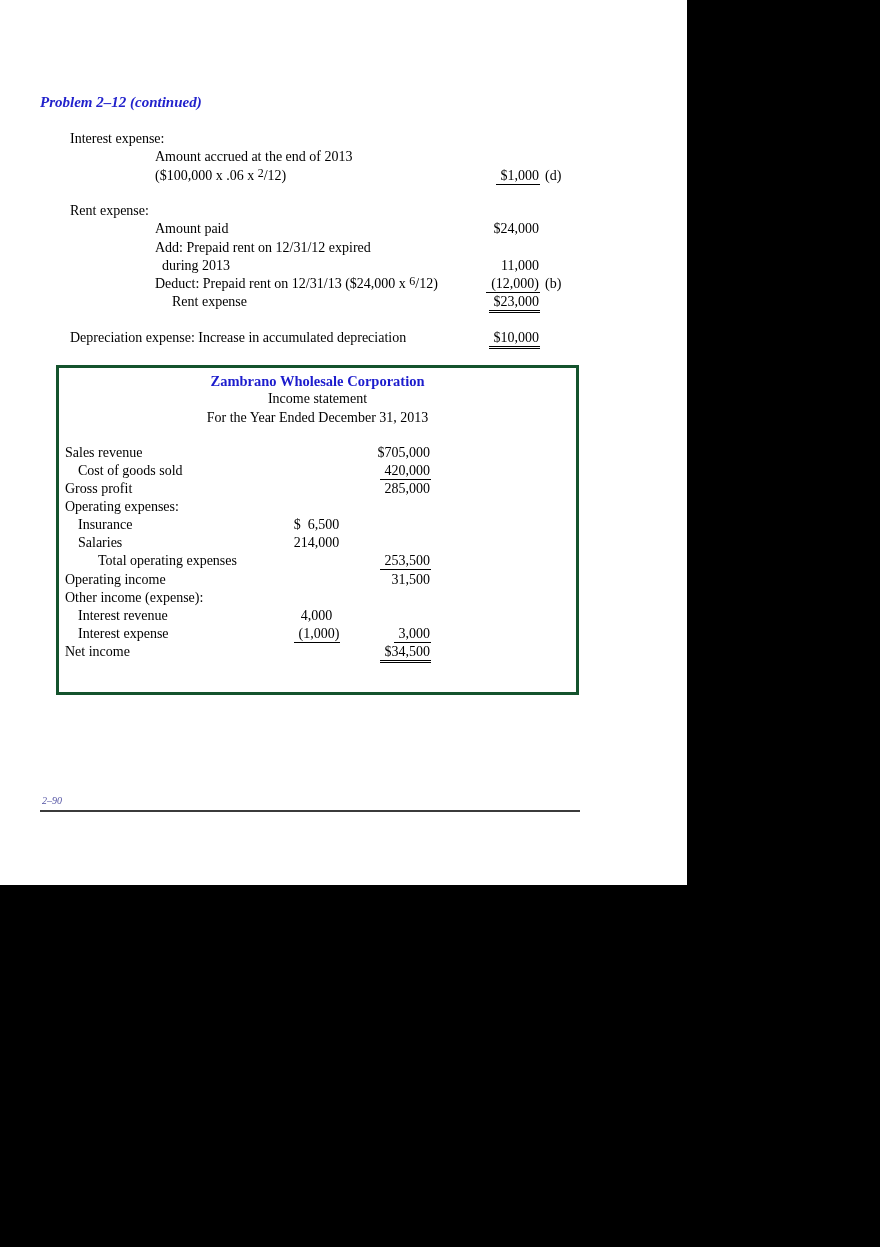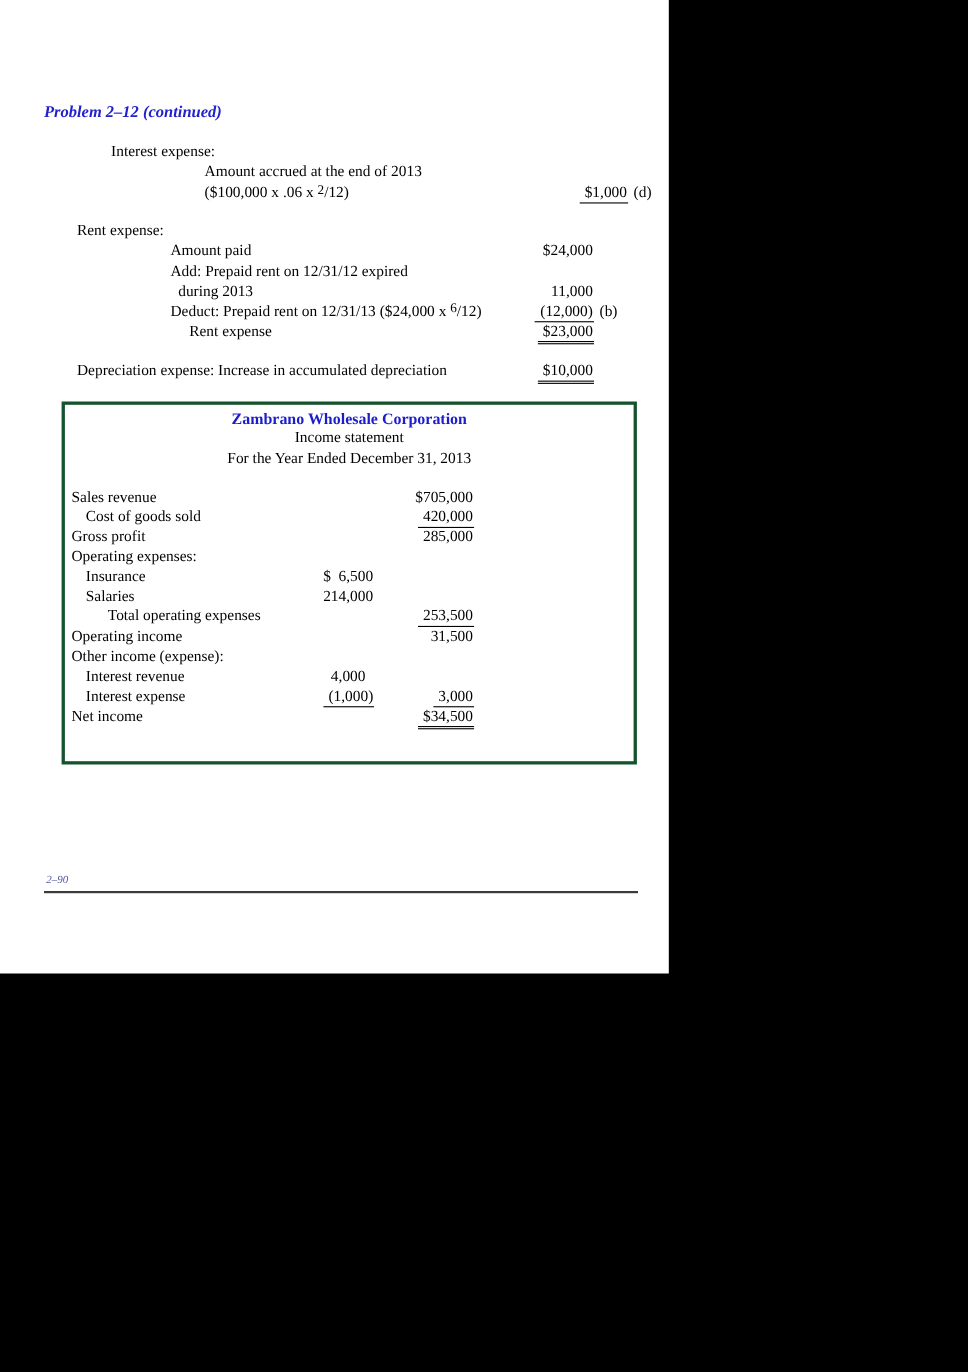--- a/index.html
+++ b/index.html
@@ -2,34 +2,34 @@
 <html><head>
 <meta charset="utf-8">
 <style>
   * { margin:0; padding:0; box-sizing:content-box; }
   body { margin:0; background:#000; }
   .screen {
     position:relative; width:880px; height:1247px; background:#000000;
     font-family:"Liberation Serif", serif; color:#000; overflow:hidden;
   }
   .page {
-    position:absolute; left:0; top:0; width:608px; height:885px;
+    position:absolute; left:0; top:0; width:687px; height:885px;
     background:#ffffff;
   }
   .problem-title {
     position:absolute; left:40px; top:94px;
     font-size:15px; font-weight:bold; font-style:italic; color:#2222cc;
     white-space:nowrap;
   }
   
   .sec {
     position:absolute; left:70px; width:497px;
     font-size:14px; line-height:18.3px;
   }
-  .sec-interest { top:130px;margin-left:31px; }
+  .sec-interest { top:130px; }
   .sec-rent { top:202px; }
   .sec-depr { top:329px; }
   .row { display:flex; align-items:baseline; }
   .row .lbl { flex:1; padding-left:85px; white-space:nowrap; }
   .row .lbl.pl0 { padding-left:0; }
   .row .lbl.pl92 { padding-left:92px; }
   .row .lbl.pl102 { padding-left:102px; }
   .row .val { width:60px; text-align:right; white-space:pre; }
   .row .sfx { width:22px; padding-left:5px; text-align:left; white-space:nowrap; }
   sup { font-size:12px; vertical-align:3px; line-height:0; }

